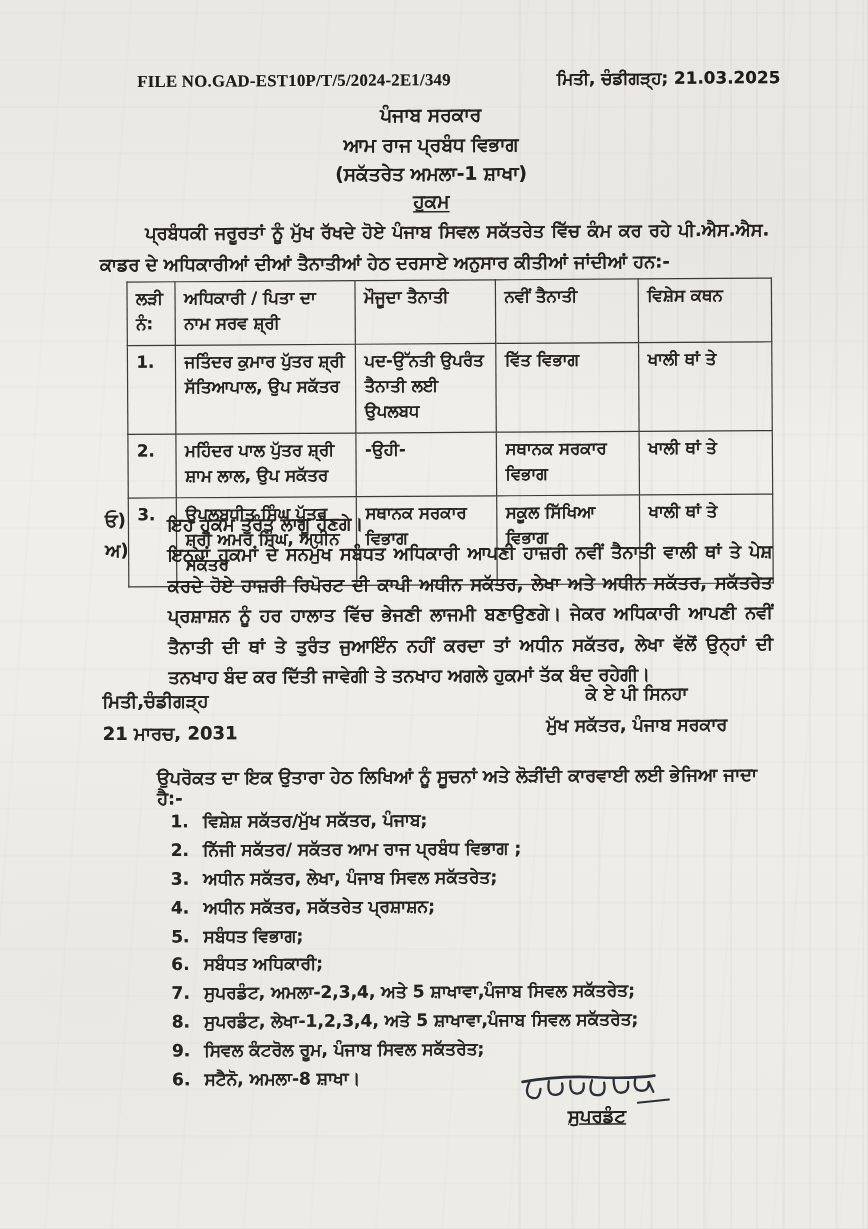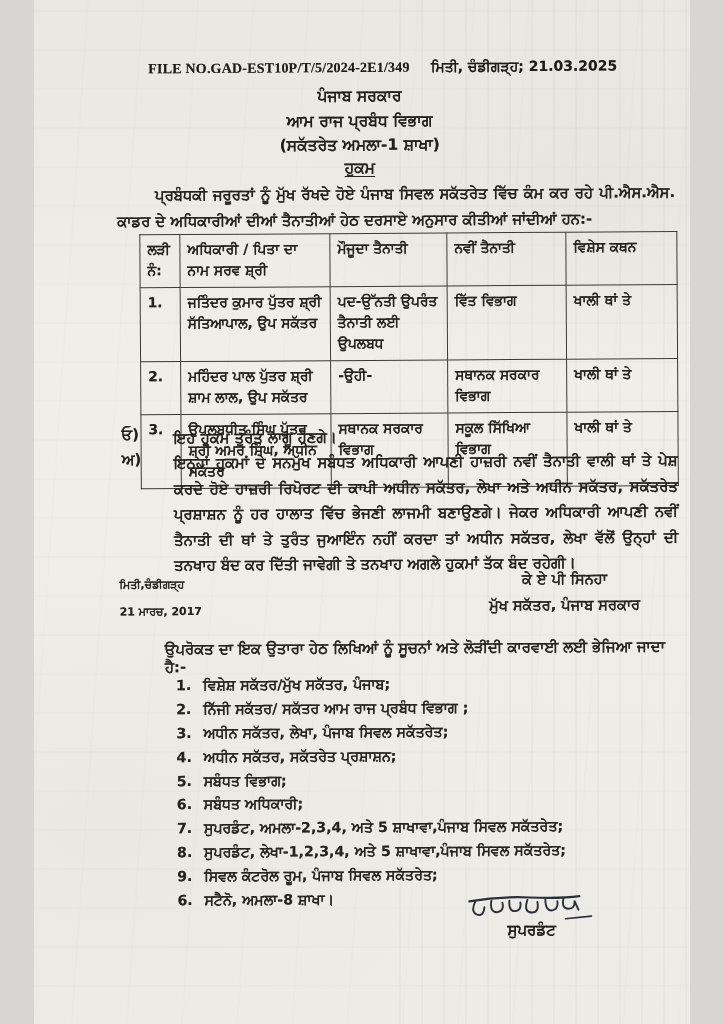--- a/index.html
+++ b/index.html
@@ -1,18 +1,18 @@
 <!DOCTYPE html>
 <html><head>
 <meta charset="utf-8">
 <style>
   html,body{margin:0;padding:0;background:#d8d6d2;}
   .page{
     position:relative;
-    width:656px;height:1024px;
+    width:723px;height:1024px;
     margin:0 auto;
     background:
       radial-gradient(ellipse 500px 300px at 85% 20%, rgba(180,178,170,.10), transparent 60%),
       radial-gradient(ellipse 600px 400px at 10% 80%, rgba(190,188,180,.08), transparent 60%),
       linear-gradient(180deg,#e9e7e2 0%, #efeee9 35%, #ecebe6 100%);
     overflow:hidden;
     font-family:"DejaVu Sans", sans-serif;
     color:#26241f;
   }
   
@@ -68,29 +68,29 @@
   .col-sr{width:40px;}
   .col-name{width:150px;}
   .col-cur{width:117px;}
   .col-new{width:119px;}
   .col-rem{width:111px;}
   th.c,td.c{text-align:center;}
   td.j,th.j{text-align:justify;}
   .clause{position:absolute;left:88px;font-size:14.8px;font-weight:600;color:#24221d;}
   .clause .lbl{position:absolute;left:0;top:0;}
   .clause .txt{display:block;margin-left:52px;line-height:25.5px;text-align:justify;}
-  .signoff-left{position:absolute;left:85px;top:570px;font-weight:700;font-size:11px;line-height:27px;}
+  .signoff-left{position:absolute;left:85px;top:570px;font-weight:700;font-size:15px;line-height:27px;}
   .signoff-right{position:absolute;left:400px;top:567px;width:260px;text-align:center;font-weight:700;font-size:14.5px;line-height:26px;}
   .dist-intro{position:absolute;left:130px;top:639px;width:520px;font-size:14.8px;font-weight:600;}
   .dist-list{position:absolute;left:141px;top:673px;width:470px;}
   .dist-item{position:relative;height:23.9px;font-size:14.2px;font-weight:600;line-height:23.9px;white-space:nowrap;}
   .dist-item .num{display:inline-block;width:27px;}
   .sig-block{position:absolute;left:420px;top:890px;width:150px;text-align:center;}
   .sig-block svg{display:block;margin:0 auto;}
-  .sig-label{font-weight:700;font-size:15px;margin-top:-2px;color:#22201b;}
+  .sig-label{font-weight:700;font-size:15px;margin-top:-2px;color:#22201b;text-decoration:underline;}
 </style>
 </head>
 <body>
 
 <div class="page">
   <div class="scan-streaks"></div>
   <div class="scan-noise"></div>
 
   <div class="doc">
 
@@ -154,21 +154,21 @@
       <span class="txt">ਇਹ ਹੁਕਮ ਤੁਰੰਤ ਲਾਗੂ ਹੋਣਗੇ।</span>
     </div>
 
     <div class="clause" style="top:449px;width:556px;">
       <span class="lbl">ਅ)</span>
       <span class="txt">ਇਨ੍ਹਾਂ ਹੁਕਮਾਂ ਦੇ ਸਨਮੁੱਖ ਸਬੰਧਤ ਅਧਿਕਾਰੀ ਆਪਣੀ ਹਾਜ਼ਰੀ ਨਵੀਂ ਤੈਨਾਤੀ ਵਾਲੀ ਥਾਂ ਤੇ ਪੇਸ਼ ਕਰਦੇ ਹੋਏ ਹਾਜ਼ਰੀ ਰਿਪੋਰਟ ਦੀ ਕਾਪੀ ਅਧੀਨ ਸਕੱਤਰ, ਲੇਖਾ ਅਤੇ ਅਧੀਨ ਸਕੱਤਰ, ਸਕੱਤਰੇਤ ਪ੍ਰਸ਼ਾਸ਼ਨ ਨੂੰ ਹਰ ਹਾਲਾਤ ਵਿੱਚ ਭੇਜਣੀ ਲਾਜਮੀ ਬਣਾਉਣਗੇ। ਜੇਕਰ ਅਧਿਕਾਰੀ ਆਪਣੀ ਨਵੀਂ ਤੈਨਾਤੀ ਦੀ ਥਾਂ ਤੇ ਤੁਰੰਤ ਜੁਆਇੰਨ ਨਹੀਂ ਕਰਦਾ ਤਾਂ ਅਧੀਨ ਸਕੱਤਰ, ਲੇਖਾ ਵੱਲੋਂ ਉਨ੍ਹਾਂ ਦੀ ਤਨਖਾਹ ਬੰਦ ਕਰ ਦਿੱਤੀ ਜਾਵੇਗੀ ਤੇ ਤਨਖਾਹ ਅਗਲੇ ਹੁਕਮਾਂ ਤੱਕ ਬੰਦ ਰਹੇਗੀ।</span>
     </div>
 
     <div class="signoff-left">
       <div>ਮਿਤੀ,ਚੰਡੀਗੜ੍ਹ</div>
-      <div>21 ਮਾਰਚ, 2017</div>
+      <div>21 ਮਾਰਚ, 2031</div>
     </div>
 
     <div class="signoff-right">
       <div>ਕੇ ਏ ਪੀ ਸਿਨਹਾ</div>
       <div>ਮੁੱਖ ਸਕੱਤਰ, ਪੰਜਾਬ ਸਰਕਾਰ</div>
     </div>
 
     <div class="dist-intro">ਉਪਰੋਕਤ ਦਾ ਇਕ ਉਤਾਰਾ ਹੇਠ ਲਿਖਿਆਂ ਨੂੰ ਸੂਚਨਾਂ ਅਤੇ ਲੋੜੀਂਦੀ ਕਾਰਵਾਈ ਲਈ ਭੇਜਿਆ ਜਾਦਾ ਹੈ:-</div>
 
     <div class="dist-list">

